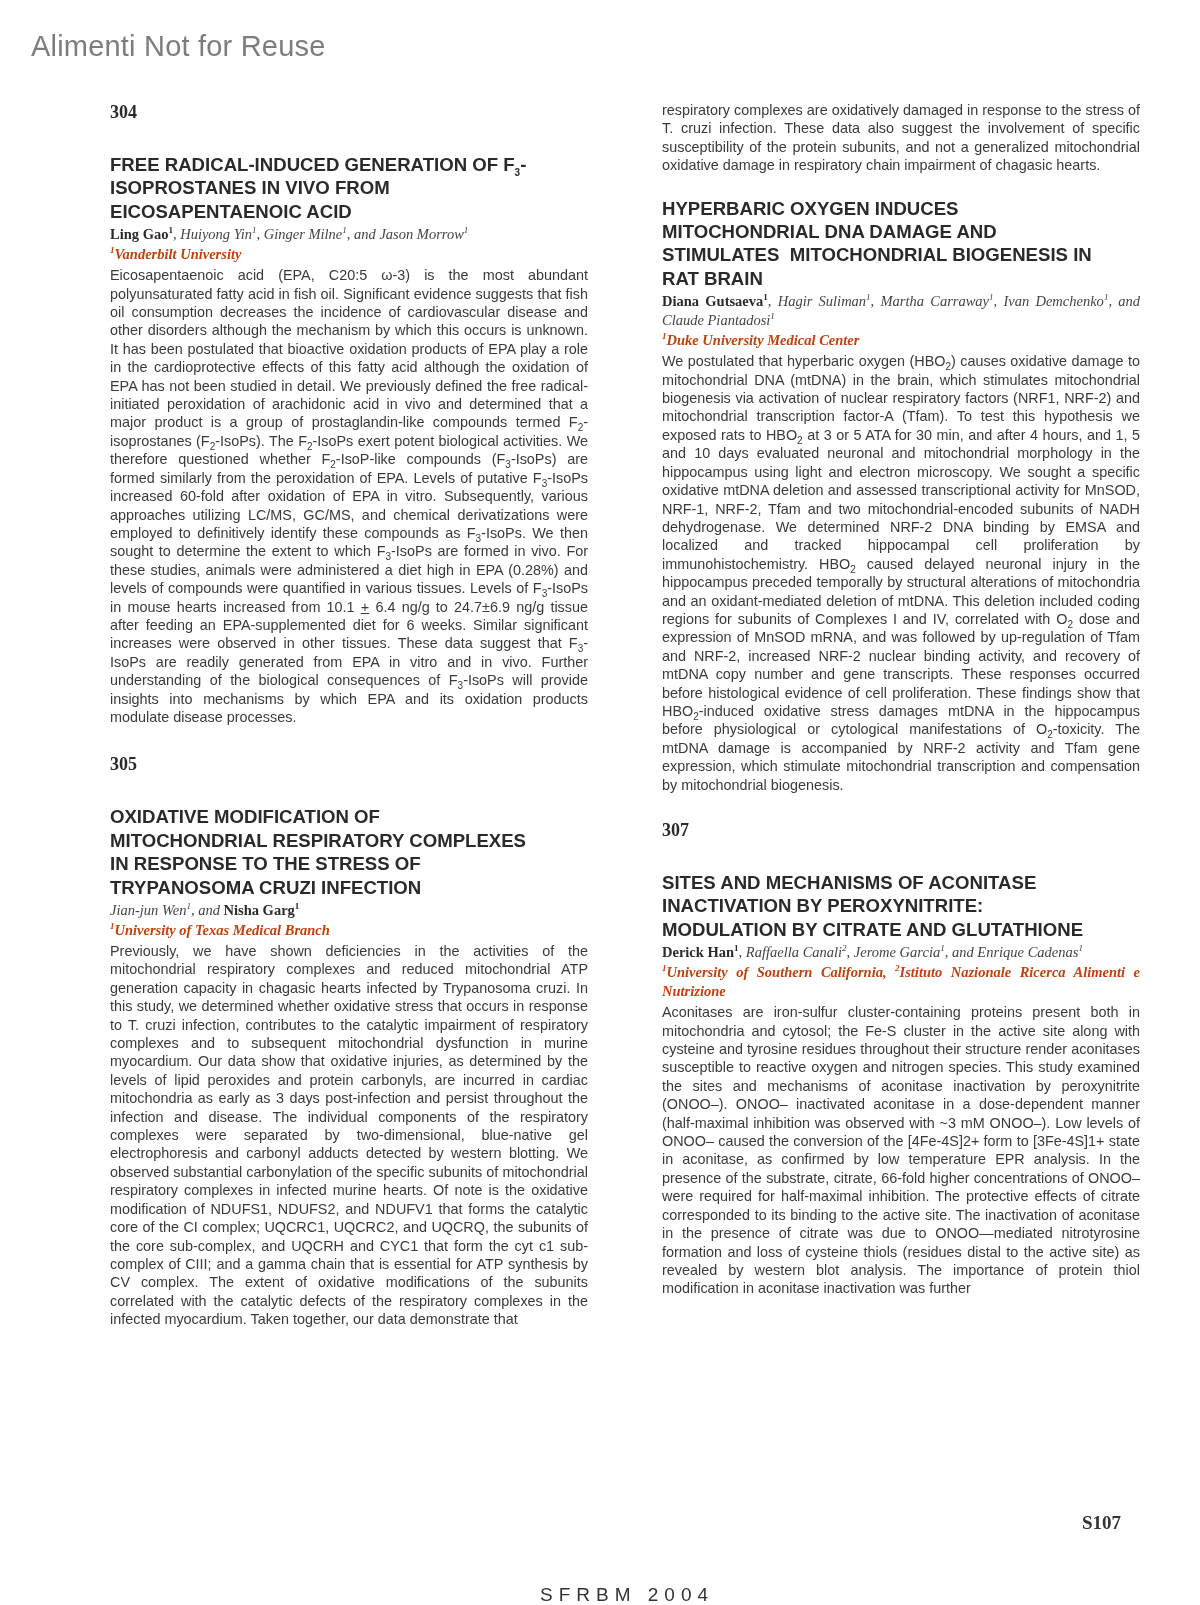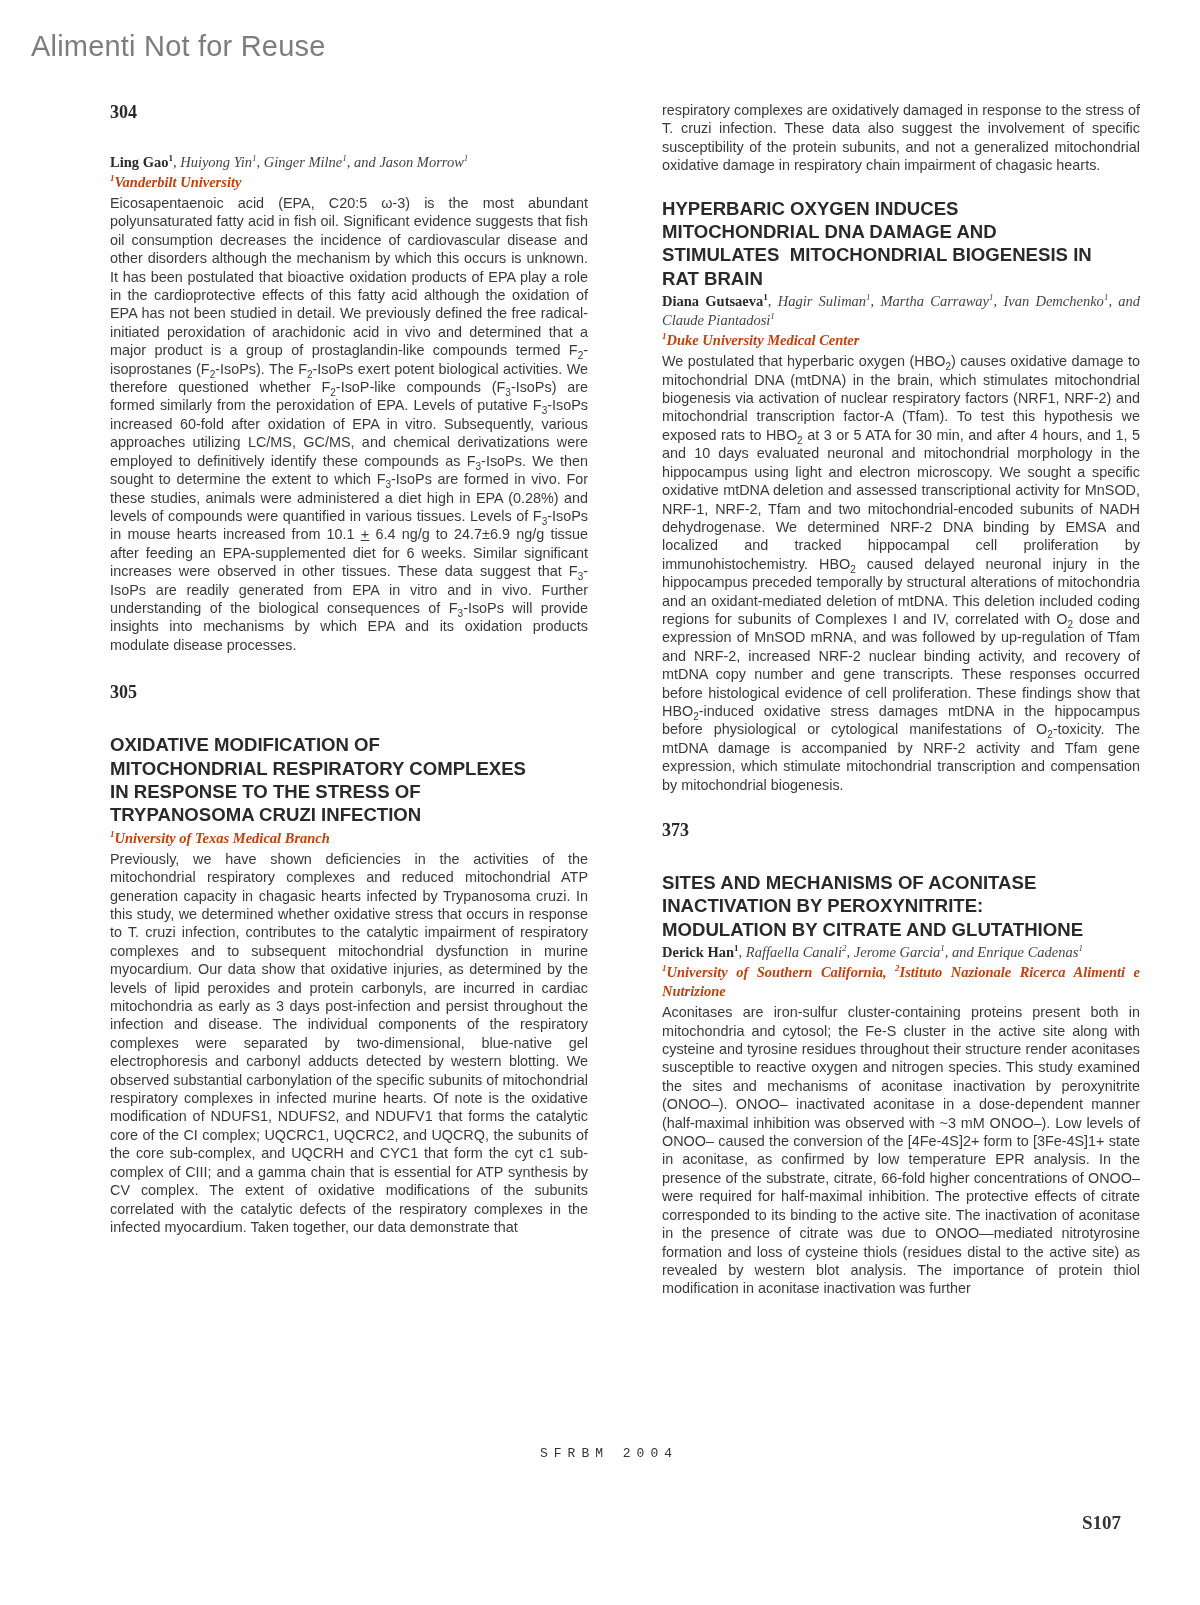--- a/index.html
+++ b/index.html
@@ -31,61 +31,63 @@
     font-size: 14.5px; line-height: 19px; color: #c2410c; margin: 1px 0 2px 0; text-align: justify;
   }
   sup { font-size: 9px; line-height: 0; }
   sub { font-size: 10px; line-height: 0; }
   .body {
     font-family: "Liberation Sans", sans-serif; font-size: 14.4px; line-height: 18.4px;
     color: #3a3a3a; text-align: justify; margin: 0;
   }
   .gap { height: 28px; }
   .footer-conf {
-    position: absolute; left: 540px; top: 1446px;
-    font-family: Liberation Mono, monospace; font-size: 13px; letter-spacing: 6px; color: #333;
+    position: absolute; left: 540px; top: 1584px;
+    font-family: Liberation Sans, sans-serif; font-size: 19px; letter-spacing: 6px; color: #333;
   }
   .footer-page {
     position: absolute; left: 1082px; top: 1512px;
     font-family: "Liberation Serif", serif; font-size: 19px; color: #333; font-weight: bold;
   }
 </style>
 </head>
 <body>
 
 <div class="watermark">Alimenti Not for Reuse</div>
 
 <div class="col left">
   <section>
     <div class="abs-num">304</div>
+    <div class="abs-title">FREE RADICAL-INDUCED GENERATION OF F<sub>3</sub>-<br>ISOPROSTANES IN VIVO FROM<br>EICOSAPENTAENOIC ACID</div>
     <div class="authors"><span class="presenter">Ling Gao<sup>1</sup></span>, <span class="coauthor">Huiyong Yin<sup>1</sup>, Ginger Milne<sup>1</sup>, and Jason Morrow<sup>1</sup></span></div>
     <div class="affil"><sup>1</sup>Vanderbilt University</div>
     <p class="body">Eicosapentaenoic acid (EPA, C20:5 ω-3) is the most abundant polyunsaturated fatty acid in fish oil. Significant evidence suggests that fish oil consumption decreases the incidence of cardiovascular disease and other disorders although the mechanism by which this occurs is unknown. It has been postulated that bioactive oxidation products of EPA play a role in the cardioprotective effects of this fatty acid although the oxidation of EPA has not been studied in detail. We previously defined the free radical-initiated peroxidation of arachidonic acid in vivo and determined that a major product is a group of prostaglandin-like compounds termed F<sub>2</sub>-isoprostanes (F<sub>2</sub>-IsoPs). The F<sub>2</sub>-IsoPs exert potent biological activities. We therefore questioned whether F<sub>2</sub>-IsoP-like compounds (F<sub>3</sub>-IsoPs) are formed similarly from the peroxidation of EPA. Levels of putative F<sub>3</sub>-IsoPs increased 60-fold after oxidation of EPA in vitro. Subsequently, various approaches utilizing LC/MS, GC/MS, and chemical derivatizations were employed to definitively identify these compounds as F<sub>3</sub>-IsoPs. We then sought to determine the extent to which F<sub>3</sub>-IsoPs are formed in vivo. For these studies, animals were administered a diet high in EPA (0.28%) and levels of compounds were quantified in various tissues. Levels of F<sub>3</sub>-IsoPs in mouse hearts increased from 10.1 <u>+</u> 6.4 ng/g to 24.7±6.9 ng/g tissue after feeding an EPA-supplemented diet for 6 weeks. Similar significant increases were observed in other tissues. These data suggest that F<sub>3</sub>-IsoPs are readily generated from EPA in vitro and in vivo. Further understanding of the biological consequences of F<sub>3</sub>-IsoPs will provide insights into mechanisms by which EPA and its oxidation products modulate disease processes.</p>
   </section>
   <div class="gap" style="height:24px"></div>
   <section>
     <div class="abs-num">305</div>
     <div class="abs-title">OXIDATIVE MODIFICATION OF<br>MITOCHONDRIAL RESPIRATORY COMPLEXES<br>IN RESPONSE TO THE STRESS OF<br>TRYPANOSOMA CRUZI INFECTION</div>
+    <div class="authors"><span class="coauthor">Jian-jun Wen<sup>1</sup>, and </span><span class="presenter">Nisha Garg<sup>1</sup></span></div>
     <div class="affil"><sup>1</sup>University of Texas Medical Branch</div>
     <p class="body">Previously, we have shown deficiencies in the activities of the mitochondrial respiratory complexes and reduced mitochondrial ATP generation capacity in chagasic hearts infected by Trypanosoma cruzi. In this study, we determined whether oxidative stress that occurs in response to T. cruzi infection, contributes to the catalytic impairment of respiratory complexes and to subsequent mitochondrial dysfunction in murine myocardium. Our data show that oxidative injuries, as determined by the levels of lipid peroxides and protein carbonyls, are incurred in cardiac mitochondria as early as 3 days post-infection and persist throughout the infection and disease. The individual components of the respiratory complexes were separated by two-dimensional, blue-native gel electrophoresis and carbonyl adducts detected by western blotting. We observed substantial carbonylation of the specific subunits of mitochondrial respiratory complexes in infected murine hearts. Of note is the oxidative modification of NDUFS1, NDUFS2, and NDUFV1 that forms the catalytic core of the CI complex; UQCRC1, UQCRC2, and UQCRQ, the subunits of the core sub-complex, and UQCRH and CYC1 that form the cyt c1 sub-complex of CIII; and a gamma chain that is essential for ATP synthesis by CV complex. The extent of oxidative modifications of the subunits correlated with the catalytic defects of the respiratory complexes in the infected myocardium. Taken together, our data demonstrate that</p>
   </section>
 </div>
 
 <div class="col right">
   <p class="body">respiratory complexes are oxidatively damaged in response to the stress of T. cruzi infection. These data also suggest the involvement of specific susceptibility of the protein subunits, and not a generalized mitochondrial oxidative damage in respiratory chain impairment of chagasic hearts.</p>
   <div class="gap" style="height:22px"></div>
   <section>
     <div class="abs-title">HYPERBARIC OXYGEN INDUCES<br>MITOCHONDRIAL DNA DAMAGE AND<br>STIMULATES&nbsp; MITOCHONDRIAL BIOGENESIS IN<br>RAT BRAIN</div>
     <div class="authors"><span class="presenter">Diana Gutsaeva<sup>1</sup></span>, <span class="coauthor">Hagir Suliman<sup>1</sup>, Martha Carraway<sup>1</sup>, Ivan Demchenko<sup>1</sup>, and Claude Piantadosi<sup>1</sup></span></div>
     <div class="affil"><sup>1</sup>Duke University Medical Center</div>
     <p class="body">We postulated that hyperbaric oxygen (HBO<sub>2</sub>) causes oxidative damage to mitochondrial DNA (mtDNA) in the brain, which stimulates mitochondrial biogenesis via activation of nuclear respiratory factors (NRF1, NRF-2) and mitochondrial transcription factor-A (Tfam). To test this hypothesis we exposed rats to HBO<sub>2</sub> at 3 or 5 ATA for 30 min, and after 4 hours, and 1, 5 and 10 days evaluated neuronal and mitochondrial morphology in the hippocampus using light and electron microscopy. We sought a specific oxidative mtDNA deletion and assessed transcriptional activity for MnSOD, NRF-1, NRF-2, Tfam and two mitochondrial-encoded subunits of NADH dehydrogenase. We determined NRF-2 DNA binding by EMSA and localized and tracked hippocampal cell proliferation by immunohistochemistry. HBO<sub>2</sub> caused delayed neuronal injury in the hippocampus preceded temporally by structural alterations of mitochondria and an oxidant-mediated deletion of mtDNA. This deletion included coding regions for subunits of Complexes I and IV, correlated with O<sub>2</sub> dose and expression of MnSOD mRNA, and was followed by up-regulation of Tfam and NRF-2, increased NRF-2 nuclear binding activity, and recovery of mtDNA copy number and gene transcripts. These responses occurred before histological evidence of cell proliferation. These findings show that HBO<sub>2</sub>-induced oxidative stress damages mtDNA in the hippocampus before physiological or cytological manifestations of O<sub>2</sub>-toxicity. The mtDNA damage is accompanied by NRF-2 activity and Tfam gene expression, which stimulate mitochondrial transcription and compensation by mitochondrial biogenesis.</p>
   </section>
   <div class="gap" style="height:22px"></div>
   <section>
-    <div class="abs-num">373</div>
+    <div class="abs-num">307</div>
     <div class="abs-title">SITES AND MECHANISMS OF ACONITASE<br>INACTIVATION BY PEROXYNITRITE:<br>MODULATION BY CITRATE AND GLUTATHIONE</div>
     <div class="authors"><span class="presenter">Derick Han<sup>1</sup></span>, <span class="coauthor">Raffaella Canali<sup>2</sup>, Jerome Garcia<sup>1</sup>, and Enrique Cadenas<sup>1</sup></span></div>
     <div class="affil"><sup>1</sup>University of Southern California, <sup>2</sup>Istituto Nazionale Ricerca Alimenti e Nutrizione</div>
     <p class="body">Aconitases are iron-sulfur cluster-containing proteins present both in mitochondria and cytosol; the Fe-S cluster in the active site along with cysteine and tyrosine residues throughout their structure render aconitases susceptible to reactive oxygen and nitrogen species. This study examined the sites and mechanisms of aconitase inactivation by peroxynitrite (ONOO–). ONOO– inactivated aconitase in a dose-dependent manner (half-maximal inhibition was observed with ~3 mM ONOO–). Low levels of ONOO– caused the conversion of the [4Fe-4S]2+ form to [3Fe-4S]1+ state in aconitase, as confirmed by low temperature EPR analysis. In the presence of the substrate, citrate, 66-fold higher concentrations of ONOO– were required for half-maximal inhibition. The protective effects of citrate corresponded to its binding to the active site. The inactivation of aconitase in the presence of citrate was due to ONOO—mediated nitrotyrosine formation and loss of cysteine thiols (residues distal to the active site) as revealed by western blot analysis. The importance of protein thiol modification in aconitase inactivation was further</p>
   </section>
 </div>
 
 <div class="footer-conf">SFRBM 2004</div>
 <div class="footer-page">S107</div>
 

